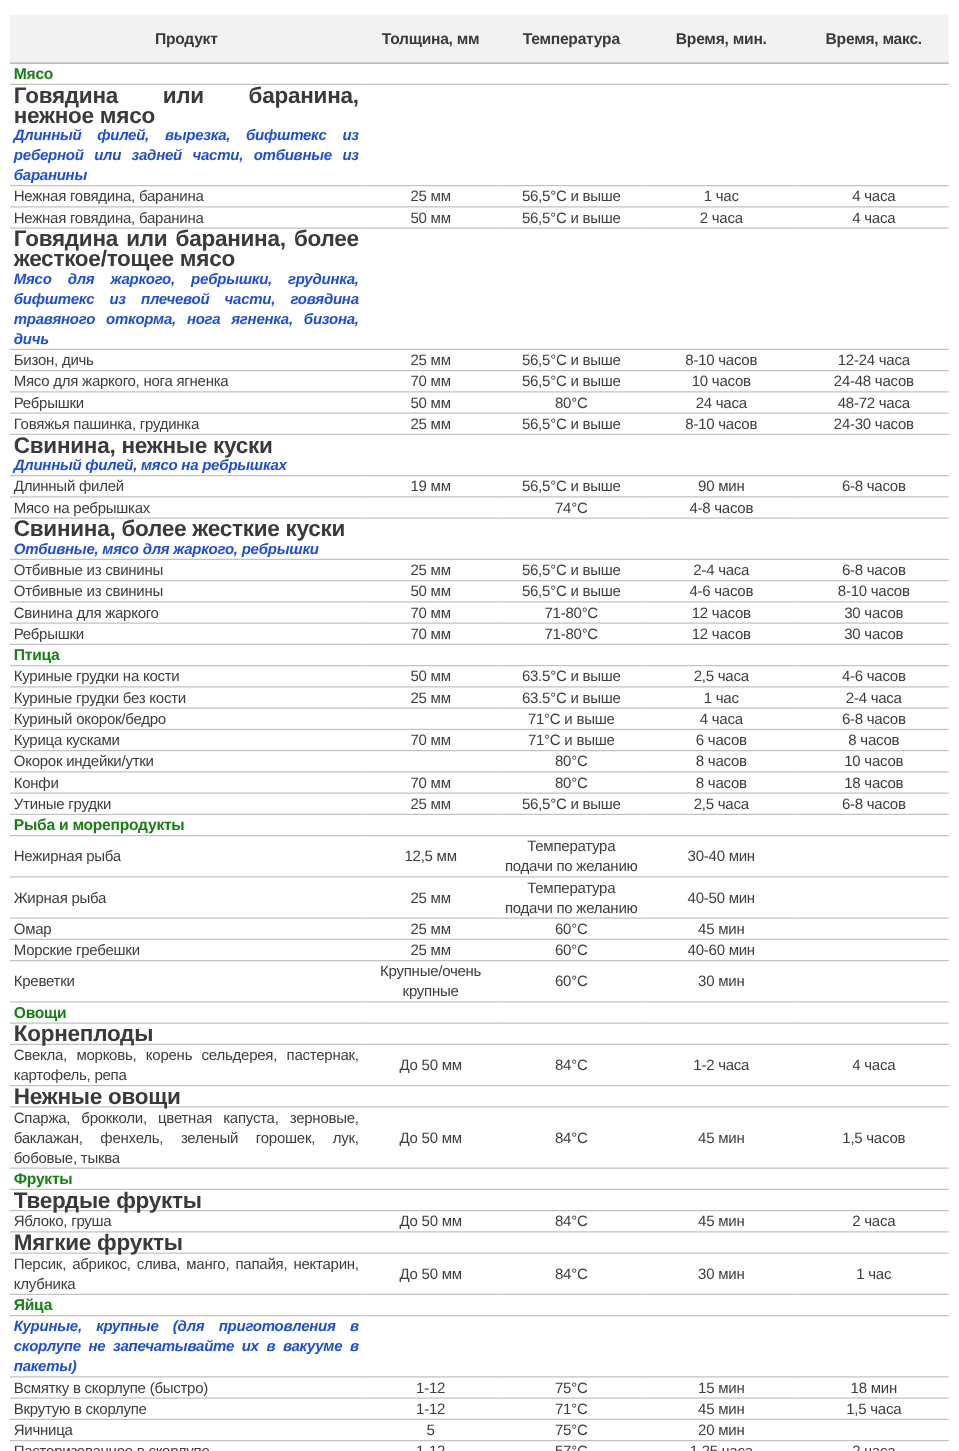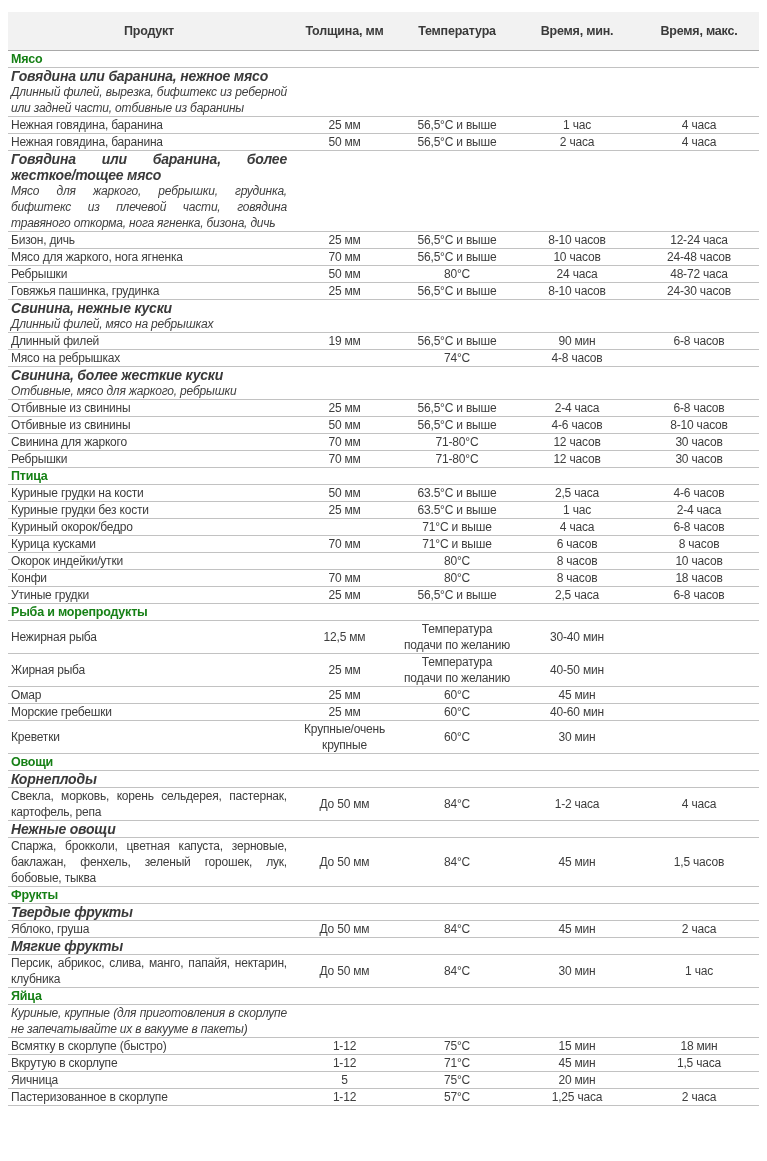--- a/index.html
+++ b/index.html
@@ -45,29 +45,29 @@
   td.center { text-align: center; }
   td.product { text-align: justify; }
   tr.section-row td .section-label {
     display: block;
     color: #168016;
     font-weight: bold;
     font-size: 12.5px;
   }
   tr.subsection-row td {
     font-weight: bold;
-    font-style: italic;
-    font-size: 14px;
+    font-size: 18px;
     color: #3a3a3a;
     text-align: justify;
   }
   tr.description-row td {
     font-style: italic;
-    color: #404040;
+    color: #1d4ed8;
     text-align: justify;
+    font-weight: bold;
   }
   tr.data-row td { color: #3d3d3d; }
 </style>
 </head>
 <body>
 
 <div class="page">
   <table class="sv">
     <colgroup>
       <col style="width:282px">

